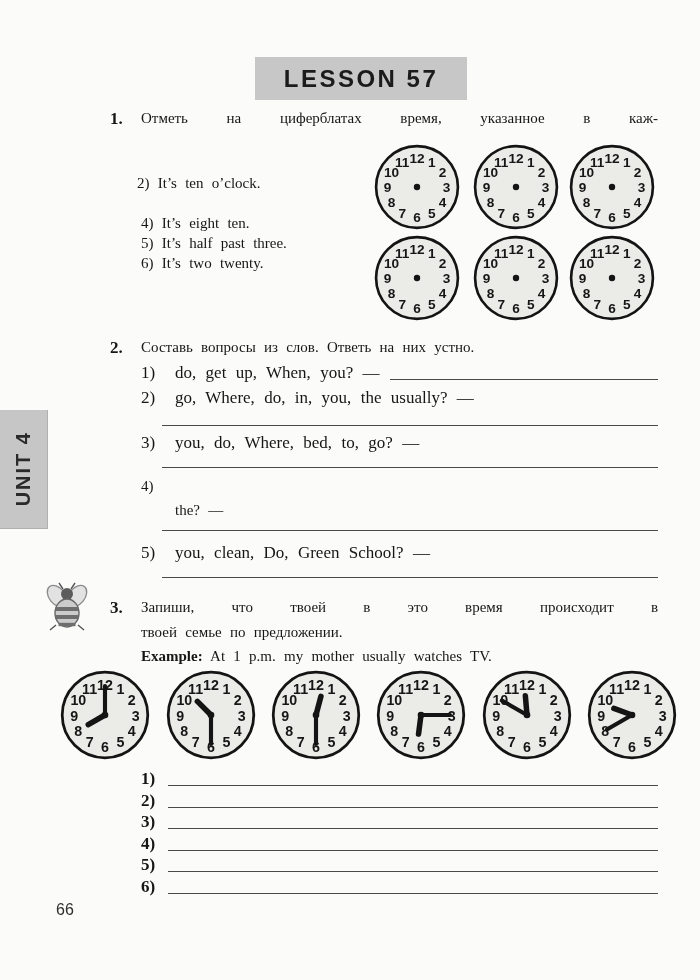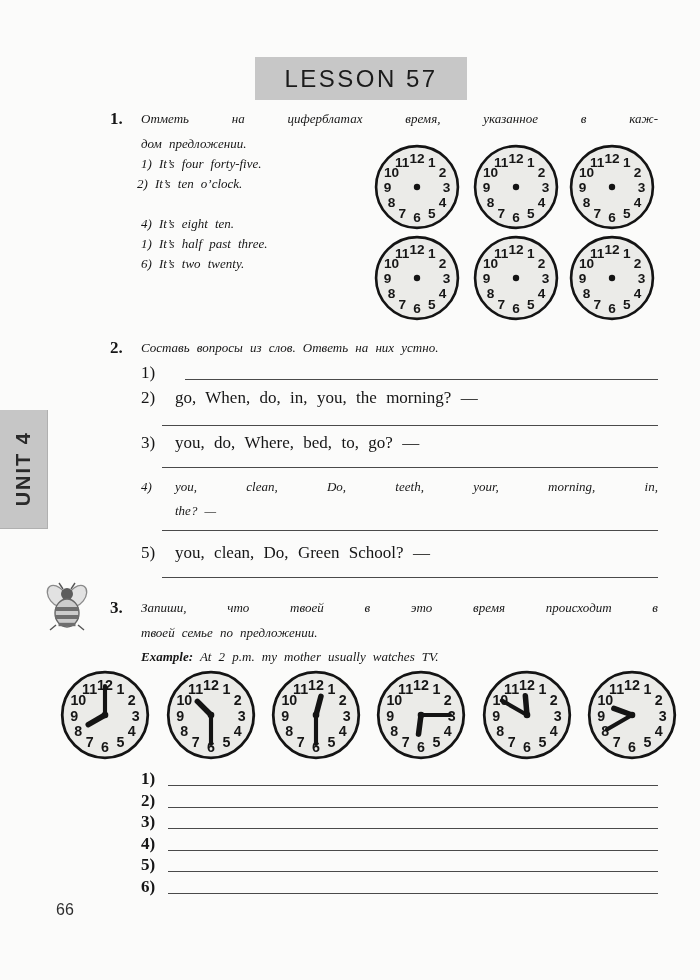--- a/index.html
+++ b/index.html
@@ -8,35 +8,35 @@
     background:var(--page_bg,#fbfbfa);
     color:var(--text,#161616);
     font-family:"Liberation Serif","DejaVu Serif",serif;
     overflow:hidden;
   }
   .lesson-header{
     position:absolute; left:255px; top:57px; width:212px; height:43px;
     background:var(--header_bg,#c7c7c7);
     display:flex; align-items:center; justify-content:center;
     font-family:"Liberation Sans","DejaVu Sans",sans-serif;
-    font-weight:400; font-size:24px; letter-spacing:2.5px; color:#1b1b1b;
+    font-weight:700; font-size:24px; letter-spacing:2.5px; color:#1b1b1b;
   }
   .unit-tab{
     position:absolute; left:0; top:410px; width:47px; height:118px;
     background:var(--tab_bg,#c6c6c6);
     display:flex; align-items:center; justify-content:center;
     border-right:1px solid #b0b0b0; border-bottom:1px solid #b0b0b0;
   }
   .unit-tab span{
     writing-mode:vertical-rl; transform:rotate(180deg);
     font-family:"Liberation Sans","DejaVu Sans",sans-serif;
     font-weight:700; font-size:20px; letter-spacing:2px; color:#2a2a2a;
   }
   .ex-num{position:absolute; font-weight:bold; font-size:17px; line-height:21px;}
-  .tline{position:absolute; font-size:13px; line-height:21px; white-space:nowrap; word-spacing:0.30em;font-style:italic;}
+  .tline{position:absolute; font-size:15px; line-height:21px; white-space:nowrap; word-spacing:0.30em;}
   .jl{white-space:normal; text-align:justify; text-align-last:justify; text-justify:inter-word;}
   .row{position:absolute; display:flex; height:22px; font-size:17px; word-spacing:0.30em;}
   .row .lbl{flex:0 0 34px; line-height:22px;}
   .row .txt{line-height:22px;}
   .blank{flex:1 1 auto; border-bottom:1.6px solid var(--blank_line,#4a4a4a); margin:0 0 4px 10px;}
   .hline{position:absolute; left:162px; width:496px; height:0; border-top:1.6px solid var(--blank_line,#4a4a4a);}
   .clock{position:absolute; width:88px; height:88px;}
   .clock2{position:absolute; width:92px; height:92px;}
   .clock svg,.clock2 svg{width:100%; height:100%; display:block;}
   .ans .lbl{flex:0 0 24px; font-weight:bold;}
@@ -55,26 +55,24 @@
 <div class="page">
 
   <div class="lesson-header">LESSON 57</div>
 
   <div class="unit-tab">
     <span>UNIT 4</span>
   </div>
 
   <div class="ex-num" style="left:110px;top:108px">1.</div>
   <div class="tline jl" style="left:141px;top:108px;width:517px">Отметь на циферблатах время, указанное в каж-</div>
-  <div class="tline" style="left:141px;top:133px">дом предложении.</div>
-
-  <div class="tline" style="left:141px;top:153px">1) It’s four forty-five.</div>
+
   <div class="tline" style="left:137px;top:173px">2) It’s ten o’clock.</div>
   <div class="tline" style="left:141px;top:213px">4) It’s eight ten.</div>
-  <div class="tline" style="left:141px;top:233px">1) It’s half past three.</div>
+  <div class="tline" style="left:141px;top:233px">5) It’s half past three.</div>
   <div class="tline" style="left:141px;top:253px">6) It’s two twenty.</div>
 
   <div class="clock" style="left:373px;top:143px">
       <svg viewBox="0 0 100 100">
         <circle cx="50" cy="50" r="46.5" fill="#ebebe8" stroke="#141414" stroke-width="3"></circle>
         <text x="50.0" y="17.3" text-anchor="middle" dominant-baseline="central" font-family="&quot;Liberation Sans&quot;, sans-serif" font-size="15.5" font-weight="bold" fill="#161616">12</text>
         <text x="66.8" y="21.8" text-anchor="middle" dominant-baseline="central" font-family="&quot;Liberation Sans&quot;, sans-serif" font-size="15.5" font-weight="bold" fill="#161616">1</text>
         <text x="79.0" y="34.0" text-anchor="middle" dominant-baseline="central" font-family="&quot;Liberation Sans&quot;, sans-serif" font-size="15.5" font-weight="bold" fill="#161616">2</text>
         <text x="83.5" y="50.8" text-anchor="middle" dominant-baseline="central" font-family="&quot;Liberation Sans&quot;, sans-serif" font-size="15.5" font-weight="bold" fill="#161616">3</text>
         <text x="79.0" y="67.5" text-anchor="middle" dominant-baseline="central" font-family="&quot;Liberation Sans&quot;, sans-serif" font-size="15.5" font-weight="bold" fill="#161616">4</text>
@@ -177,37 +175,37 @@
         <text x="33.2" y="21.8" text-anchor="middle" dominant-baseline="central" font-family="&quot;Liberation Sans&quot;, sans-serif" font-size="15.5" font-weight="bold" fill="#161616">11</text>
         <circle cx="50" cy="50" r="3.6" fill="#141414"></circle>
       </svg>
     </div>
 
   <div class="ex-num" style="left:110px;top:337px">2.</div>
   <div class="tline" style="left:141px;top:337px">Составь вопросы из слов. Ответь на них устно.</div>
 
   <div class="row" style="left:141px;top:362px;width:517px">
     <span class="lbl">1)</span>
+    <span class="txt">do, get up, When, you? —</span>
     <span class="blank"></span>
   </div>
 
   <div class="row" style="left:141px;top:387px;width:517px">
     <span class="lbl">2)</span>
-    <span class="txt">go, When, do, in, you, the morning? —</span>
+    <span class="txt">go, Where, do, in, you, the usually? —</span>
   </div>
   <div class="hline" style="top:425px"></div>
 
   <div class="row" style="left:141px;top:432px;width:517px">
     <span class="lbl">3)</span>
     <span class="txt">you, do, Where, bed, to, go? —</span>
   </div>
   <div class="hline" style="top:467px"></div>
 
   <div class="tline" style="left:141px;top:476px">4)</div>
-  <div class="tline jl" style="left:175px;top:476px;width:483px">you, clean, Do, teeth, your, morning, in,</div>
   <div class="tline" style="left:175px;top:500px">the? —</div>
   <div class="hline" style="top:530px"></div>
 
   <div class="row" style="left:141px;top:542px;width:517px">
     <span class="lbl">5)</span>
     <span class="txt">you, clean, Do, Green School? —</span>
   </div>
   <div class="hline" style="top:577px"></div>
 
   <svg class="bee" viewBox="0 0 46 50">
@@ -222,21 +220,21 @@
     <path d="M14.5 43.5 h17" stroke="#6e6e6e" stroke-width="3.4"></path>
     <line x1="12" y1="44" x2="6" y2="49" stroke="#555" stroke-width="1.4"></line>
     <line x1="34" y1="44" x2="40" y2="49" stroke="#555" stroke-width="1.4"></line>
   </svg>
 
   <div class="ex-num" style="left:110px;top:597px">3.</div>
   <div class="tline jl" style="left:141px;top:597px;width:517px">Запиши, что твоей в это время происходит в</div>
   <div class="tline" style="left:141px;top:622px">твоей семье по предложении.</div>
   <div class="tline example" style="left:141px;top:646px">
     <b>Example:</b>
-    <span>At 2 p.m. my mother usually watches TV.</span>
+    <span>At 1 p.m. my mother usually watches TV.</span>
   </div>
 
   <div class="clock2" style="left:59px;top:669px">
       <svg viewBox="0 0 100 100">
         <circle cx="50" cy="50" r="46.5" fill="#ebebe8" stroke="#141414" stroke-width="3"></circle>
         <text x="50.0" y="17.3" text-anchor="middle" dominant-baseline="central" font-family="&quot;Liberation Sans&quot;, sans-serif" font-size="15.5" font-weight="bold" fill="#161616">12</text>
         <text x="66.8" y="21.8" text-anchor="middle" dominant-baseline="central" font-family="&quot;Liberation Sans&quot;, sans-serif" font-size="15.5" font-weight="bold" fill="#161616">1</text>
         <text x="79.0" y="34.0" text-anchor="middle" dominant-baseline="central" font-family="&quot;Liberation Sans&quot;, sans-serif" font-size="15.5" font-weight="bold" fill="#161616">2</text>
         <text x="83.5" y="50.8" text-anchor="middle" dominant-baseline="central" font-family="&quot;Liberation Sans&quot;, sans-serif" font-size="15.5" font-weight="bold" fill="#161616">3</text>
         <text x="79.0" y="67.5" text-anchor="middle" dominant-baseline="central" font-family="&quot;Liberation Sans&quot;, sans-serif" font-size="15.5" font-weight="bold" fill="#161616">4</text>

